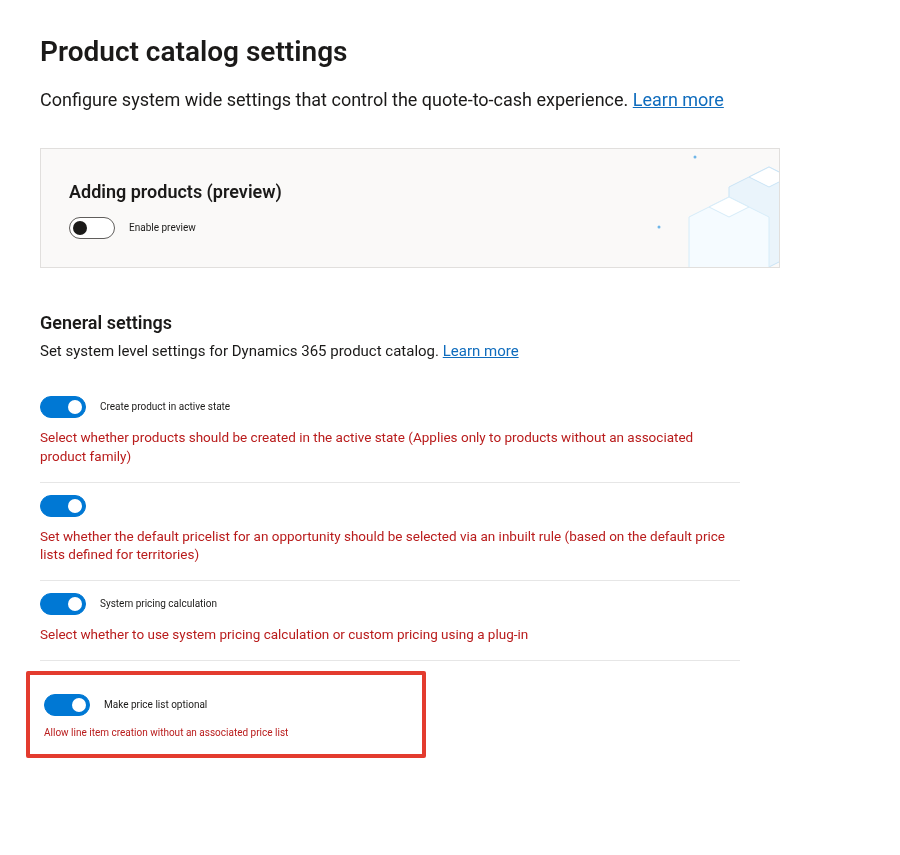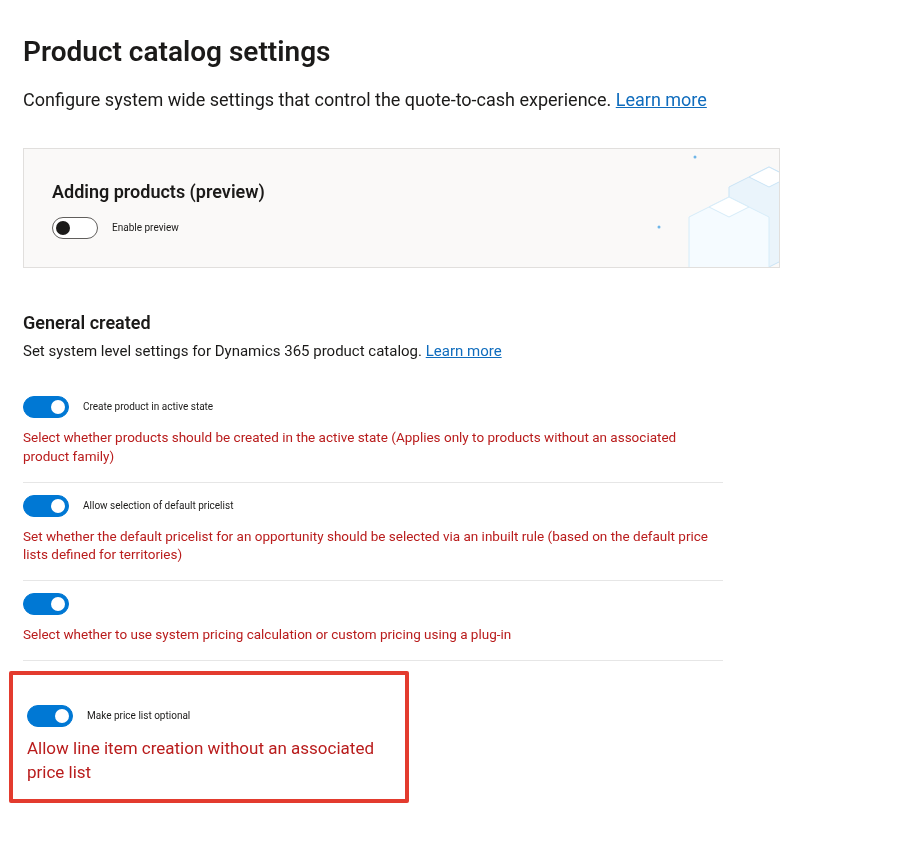--- a/index.html
+++ b/index.html
@@ -18,21 +18,21 @@
     padding: 0;
     background: #fff;
     font-family: "Segoe UI", -apple-system, BlinkMacSystemFont, Roboto, "Helvetica Neue", Arial, sans-serif;
     color: var(--text);
     font-size: 14px;
     line-height: 1.4;
   }
   .page {
     width: 780px;
     min-height: 855px;
-    padding: 24px 0 24px 23px;
+    padding: 24px 0 24px 40px;
     position: relative;
   }
   h1.page-title {
     font-size: 28px;
     font-weight: 600;
     margin: 8px 0 16px 0;
     color: var(--text);
   }
   .page-subtitle {
     font-size: 18px;
@@ -157,25 +157,25 @@
 
   .highlight-box {
     border: 4px solid var(--highlight);
     border-radius: 2px;
     padding: 14px 14px 14px 14px;
     margin-left: -14px;
     max-width: 400px;
     margin-top: 10px;
   }
   .highlight-box .toggle-row {
-    margin-top: 16px;
+    margin-top: 5px;
     margin-bottom: 10px;
   }
   .highlight-box .setting-desc {
-    font-size: 17px;
+    font-size: 10px;
   }
 </style>
 </head>
 <body>
 
 <div class="page">
 
   <h1 class="page-title">Product catalog settings</h1>
   <p class="page-subtitle">
     <span>Configure system wide settings that control the quote-to-cash experience.</span>
@@ -201,51 +201,51 @@
         <rect x="188" y="60" width="8" height="80" fill="#1a5fb4"></rect>
         <polygon points="184,60 200,60 192,44" fill="#1a5fb4"></polygon>
         <circle cx="96" cy="40" r="1.5" fill="#6fb6e8"></circle>
         <circle cx="176" cy="20" r="1.5" fill="#6fb6e8"></circle>
         <circle cx="60" cy="110" r="1.5" fill="#6fb6e8"></circle>
       </g>
     </svg>
   </div>
 
   <div class="section">
-    <h2>General created</h2>
+    <h2>General settings</h2>
     <p class="section-subtitle">
       <span>Set system level settings for Dynamics 365 product catalog.</span>
       <a class="link">Learn more</a>
     </p>
 
     <div class="setting">
       <div class="toggle-row">
         <div class="toggle on" role="switch" aria-checked="true">
           <div class="knob"></div>
         </div>
         <span class="toggle-label">Create product in active state</span>
       </div>
       <p class="setting-desc">Select whether products should be created in the active state (Applies only to products without an associated product family)</p>
     </div>
 
     <div class="setting">
       <div class="toggle-row">
         <div class="toggle on" role="switch" aria-checked="true">
           <div class="knob"></div>
         </div>
-        <span class="toggle-label">Allow selection of default pricelist</span>
       </div>
       <p class="setting-desc">Set whether the default pricelist for an opportunity should be selected via an inbuilt rule (based on the default price lists defined for territories)</p>
     </div>
 
     <div class="setting">
       <div class="toggle-row">
         <div class="toggle on" role="switch" aria-checked="true">
           <div class="knob"></div>
         </div>
+        <span class="toggle-label">System pricing calculation</span>
       </div>
       <p class="setting-desc">Select whether to use system pricing calculation or custom pricing using a plug-in</p>
     </div>
 
     <div class="highlight-box">
       <div class="toggle-row">
         <div class="toggle on" role="switch" aria-checked="true">
           <div class="knob"></div>
         </div>
         <span class="toggle-label">Make price list optional</span>

